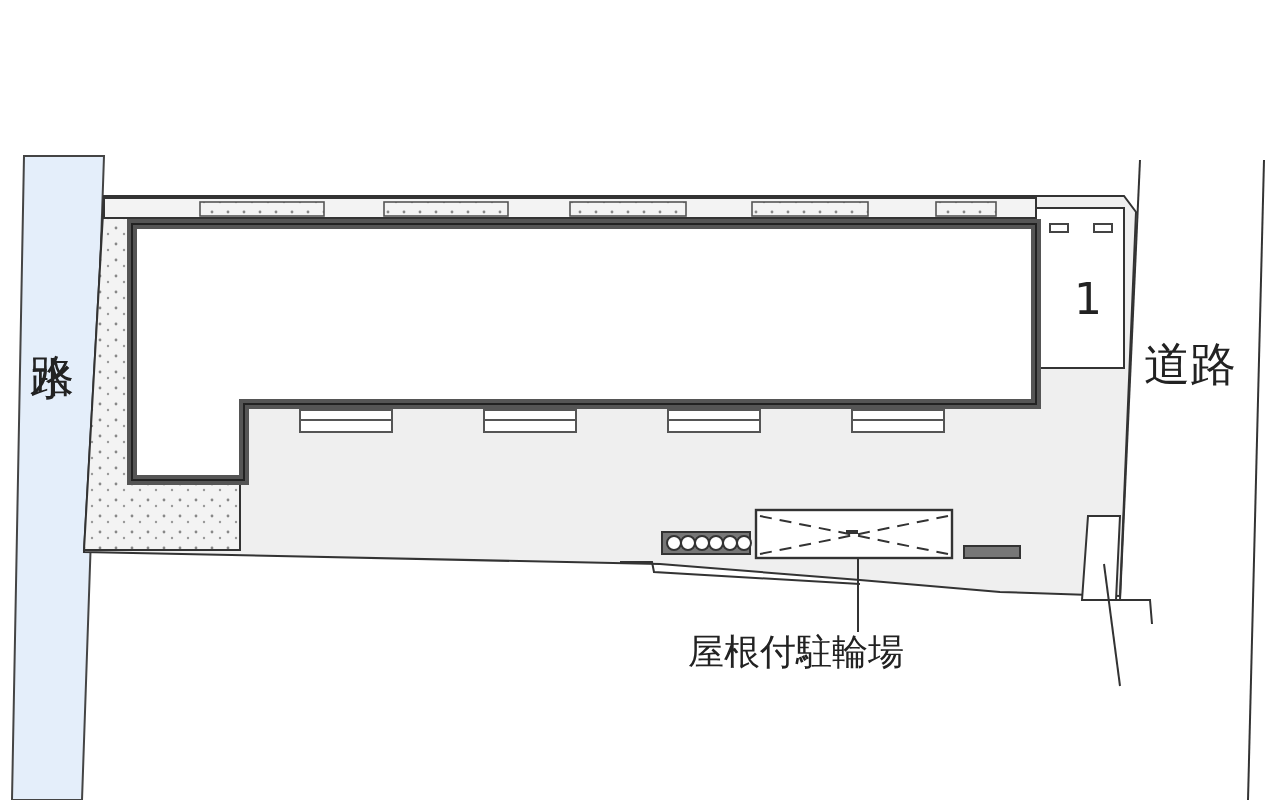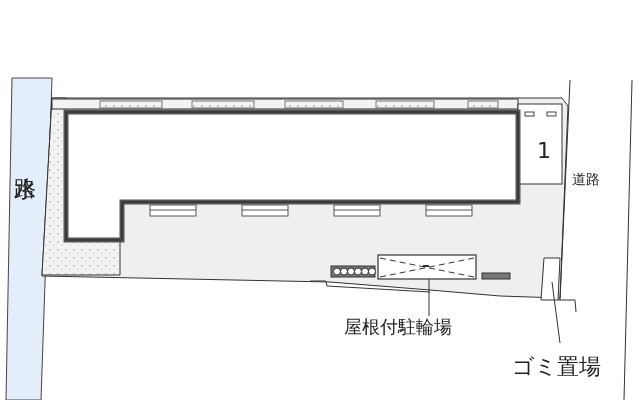--- a/index.html
+++ b/index.html
@@ -79,16 +79,15 @@
     <polygon points="544,258 560,258 558,300 541,300" fill="#fff" stroke="#333" stroke-width="1"></polygon>
     <line x1="552" y1="282" x2="560" y2="343" stroke="#333" stroke-width="1"></line>
 
     <line x1="570" y1="80" x2="560" y2="300" stroke="#333" stroke-width="1"></line>
     <line x1="632" y1="80" x2="624" y2="400" stroke="#333" stroke-width="1"></line>
     <polyline points="558,300 575,300 576,312" fill="none" stroke="#333" stroke-width="1"></polyline>
   </svg>
 
   <div class="label vlabel" style="left:14px; top:160px; font-size:22px;">水路</div>
   <div class="label" style="left:537px; top:140px; font-size:22px;">1</div>
-  <div class="label" style="left:572px; top:172px; font-size:14px;">道路</div>
+  <div class="label" style="left:572px; top:172px; font-size:23px;">道路</div>
   <div class="label" style="left:344px; top:318px; font-size:18px;">屋根付駐輪場</div>
-  <div class="label" style="left:512px; top:356px; font-size:22px;">ゴミ置場</div>
 </div>
 
 </body></html>

